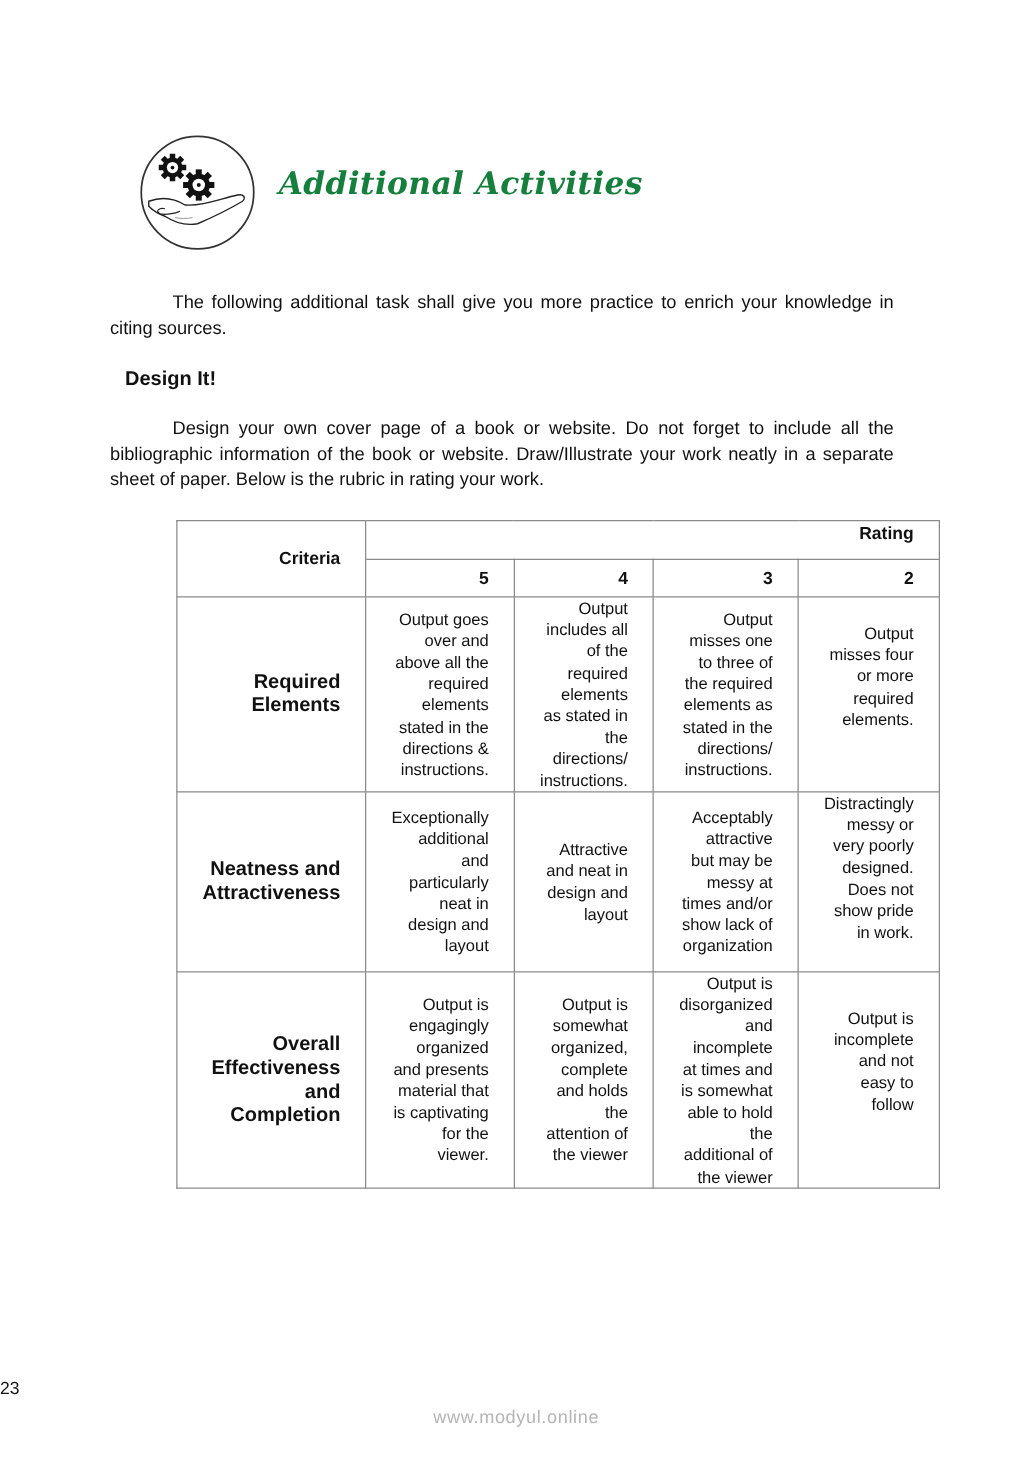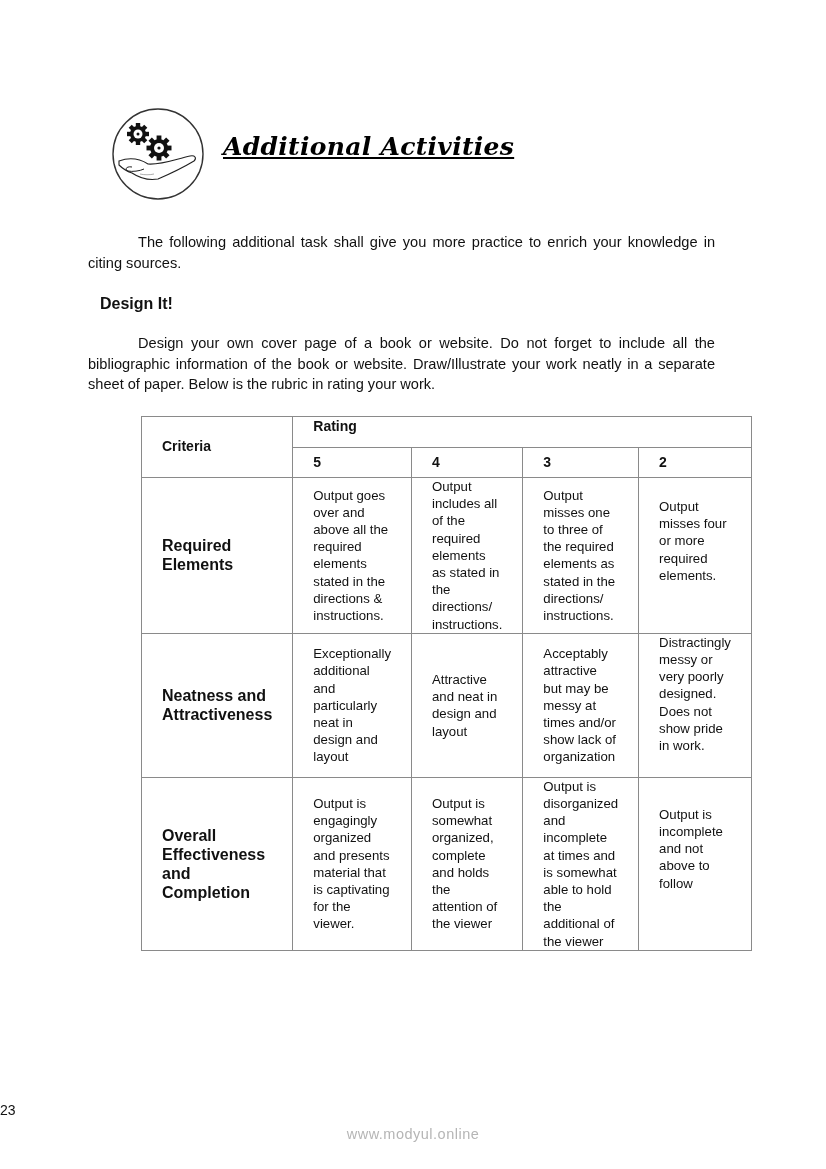--- a/index.html
+++ b/index.html
@@ -1,27 +1,27 @@
 <!DOCTYPE html>
 <html><head>
 <meta charset="utf-8">
 <style>
   html, body { margin: 0; padding: 0; background: #ffffff; }
   body { width: 826px; height: 1169px; position: relative; overflow: hidden;
          font-family: "Liberation Sans", sans-serif; color: #111; }
   .icon-wrap { position: absolute; left: 110px; top: 107px; width: 96px; height: 94px; }
   .title { position: absolute; left: 223px; top: 132px; font-family: "DejaVu Serif", serif;
-           font-style: italic; font-weight: bold; font-size: 25px; letter-spacing: 0.3px; color: #000000; text-decoration: underline; }
+           font-style: italic; font-weight: bold; font-size: 25px; letter-spacing: 0.3px; color: #15803d; }
   .para { position: absolute; left: 88px; width: 627px; font-size: 14.6px; line-height: 20.5px;
           text-align: justify; text-align-last: left; }
   .para .indent { display: inline-block; width: 50px; }
   .subhead { position: absolute; left: 100px; top: 295px; font-weight: bold; font-size: 16px; }
   table.rubric { position: absolute; left: 141px; top: 416px; width: 554px; border-collapse: collapse;
                  font-size: 13.2px; line-height: 17.2px; }
-  table.rubric td, table.rubric th { border: 1.3px solid #8a8a8a; text-align: left; vertical-align: middle; padding: 0 20px; }
+  table.rubric td, table.rubric th { border: 1.3px solid #8a8a8a; text-align: right; vertical-align: middle; padding: 0 20px; }
   table.rubric th { font-weight: bold; font-size: 14px; }
   .crit { font-weight: bold; font-size: 16px; line-height: 19px; }
   .pnum { position: absolute; left: 0; width: 826px; top: 1102px; text-align: left; font-size: 14px; }
   .wm { position: absolute; left: 0; width: 826px; top: 1126px; text-align: center; font-size: 14.5px; color: #b5b5b5; letter-spacing: 0.5px; }
 </style>
 </head>
 <body>
 
 <div class="icon-wrap">
   <svg width="96" height="94" viewBox="0 0 96 94">
@@ -100,19 +100,19 @@
     <td>Exceptionally additional and particularly neat in design and layout</td>
     <td>Attractive and neat in design and layout</td>
     <td>Acceptably attractive but may be messy at times and/or show lack of organization</td>
     <td style="vertical-align:top;padding-top:0px;">Distractingly messy or very poorly designed. Does not show pride in work.</td>
   </tr>
   <tr style="height:167px;">
     <td class="crit">Overall Effectiveness and Completion</td>
     <td>Output is engagingly organized and presents material that is captivating for the viewer.</td>
     <td>Output is somewhat organized, complete and holds the attention of the viewer</td>
     <td>Output is disorganized and incomplete at times and is somewhat able to hold the additional of the viewer</td>
-    <td style="vertical-align:top;padding-top:28px;">Output is incomplete and not above to follow</td>
+    <td style="vertical-align:top;padding-top:28px;">Output is incomplete and not easy to follow</td>
   </tr>
 </tbody>
   </table>
 
 <div class="pnum">23</div>
 <div class="wm">www.modyul.online</div>
 
 </body></html>

